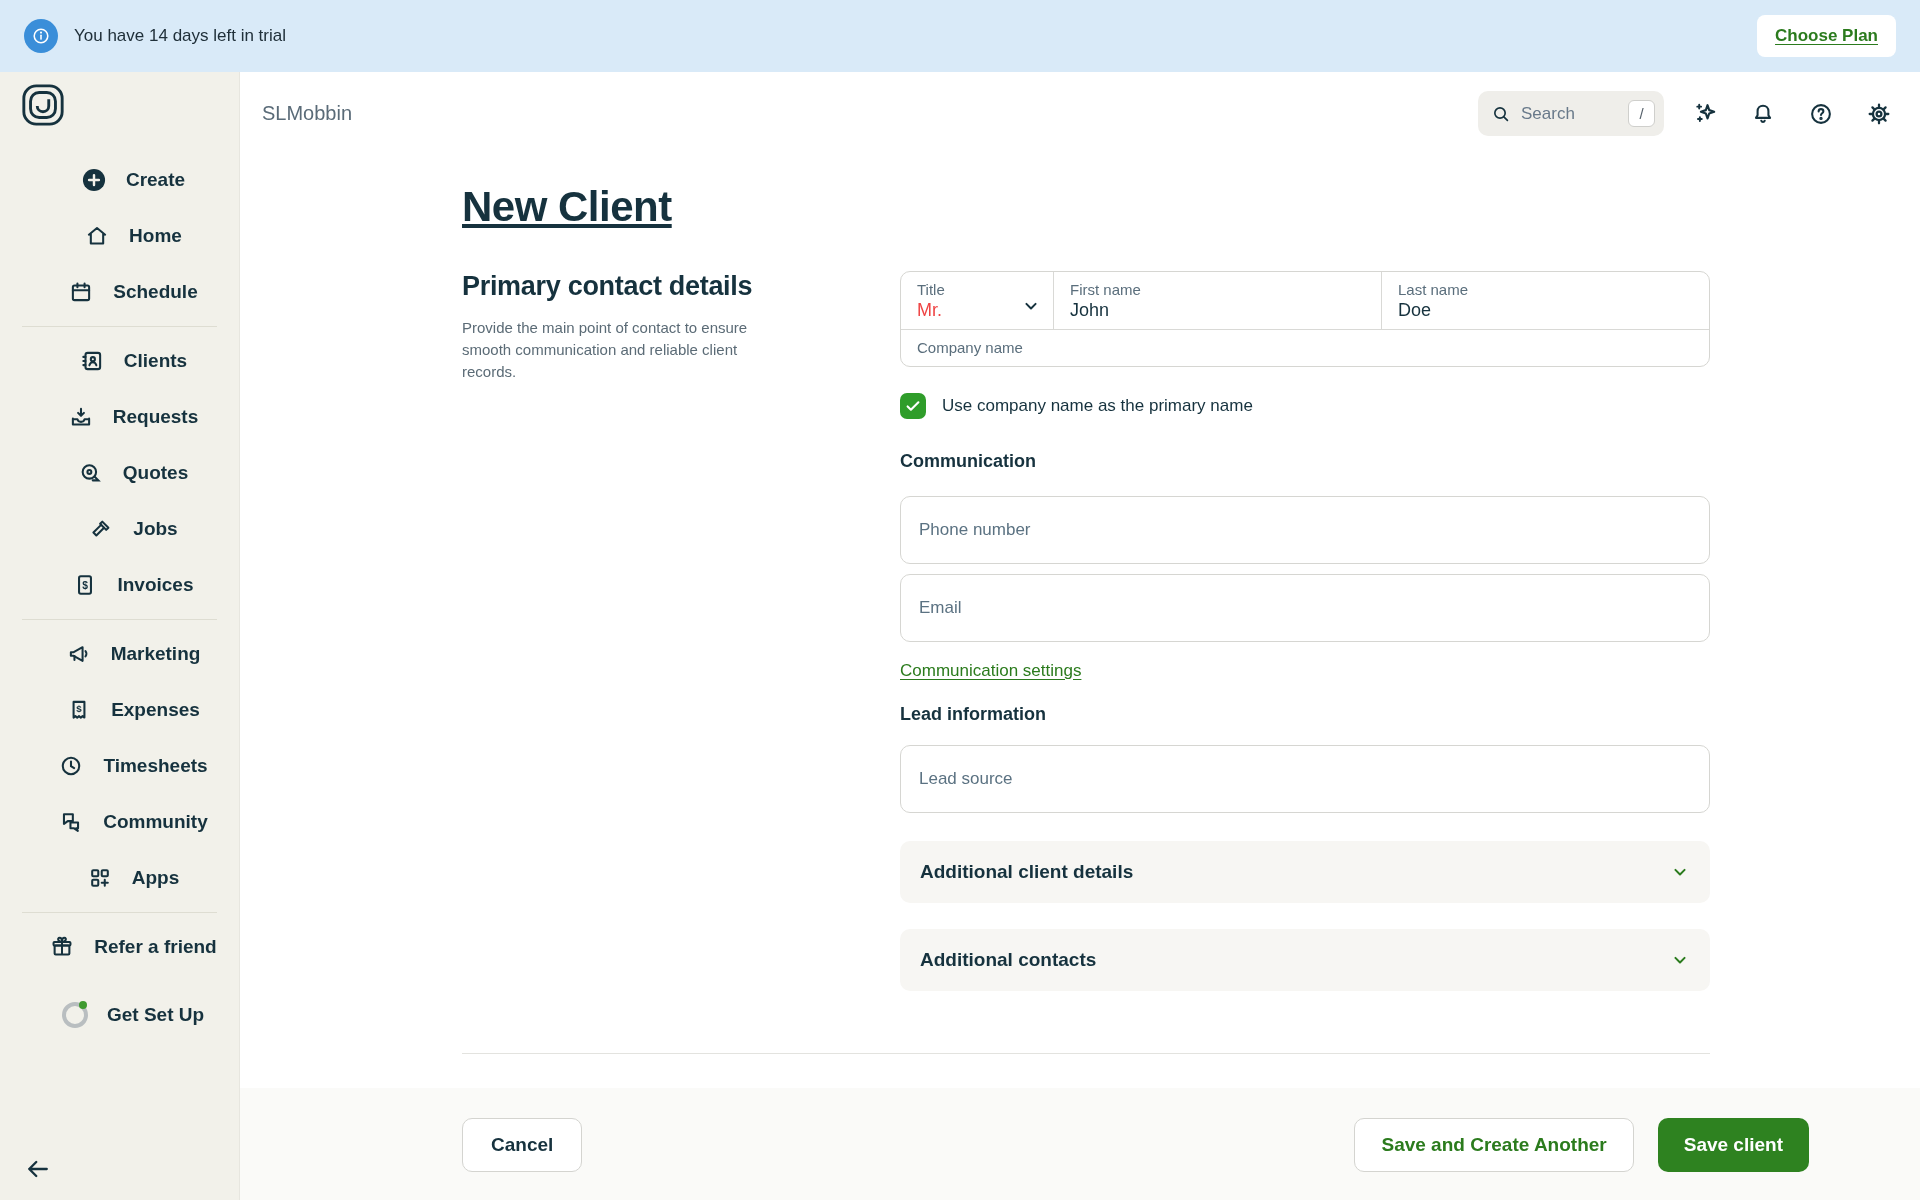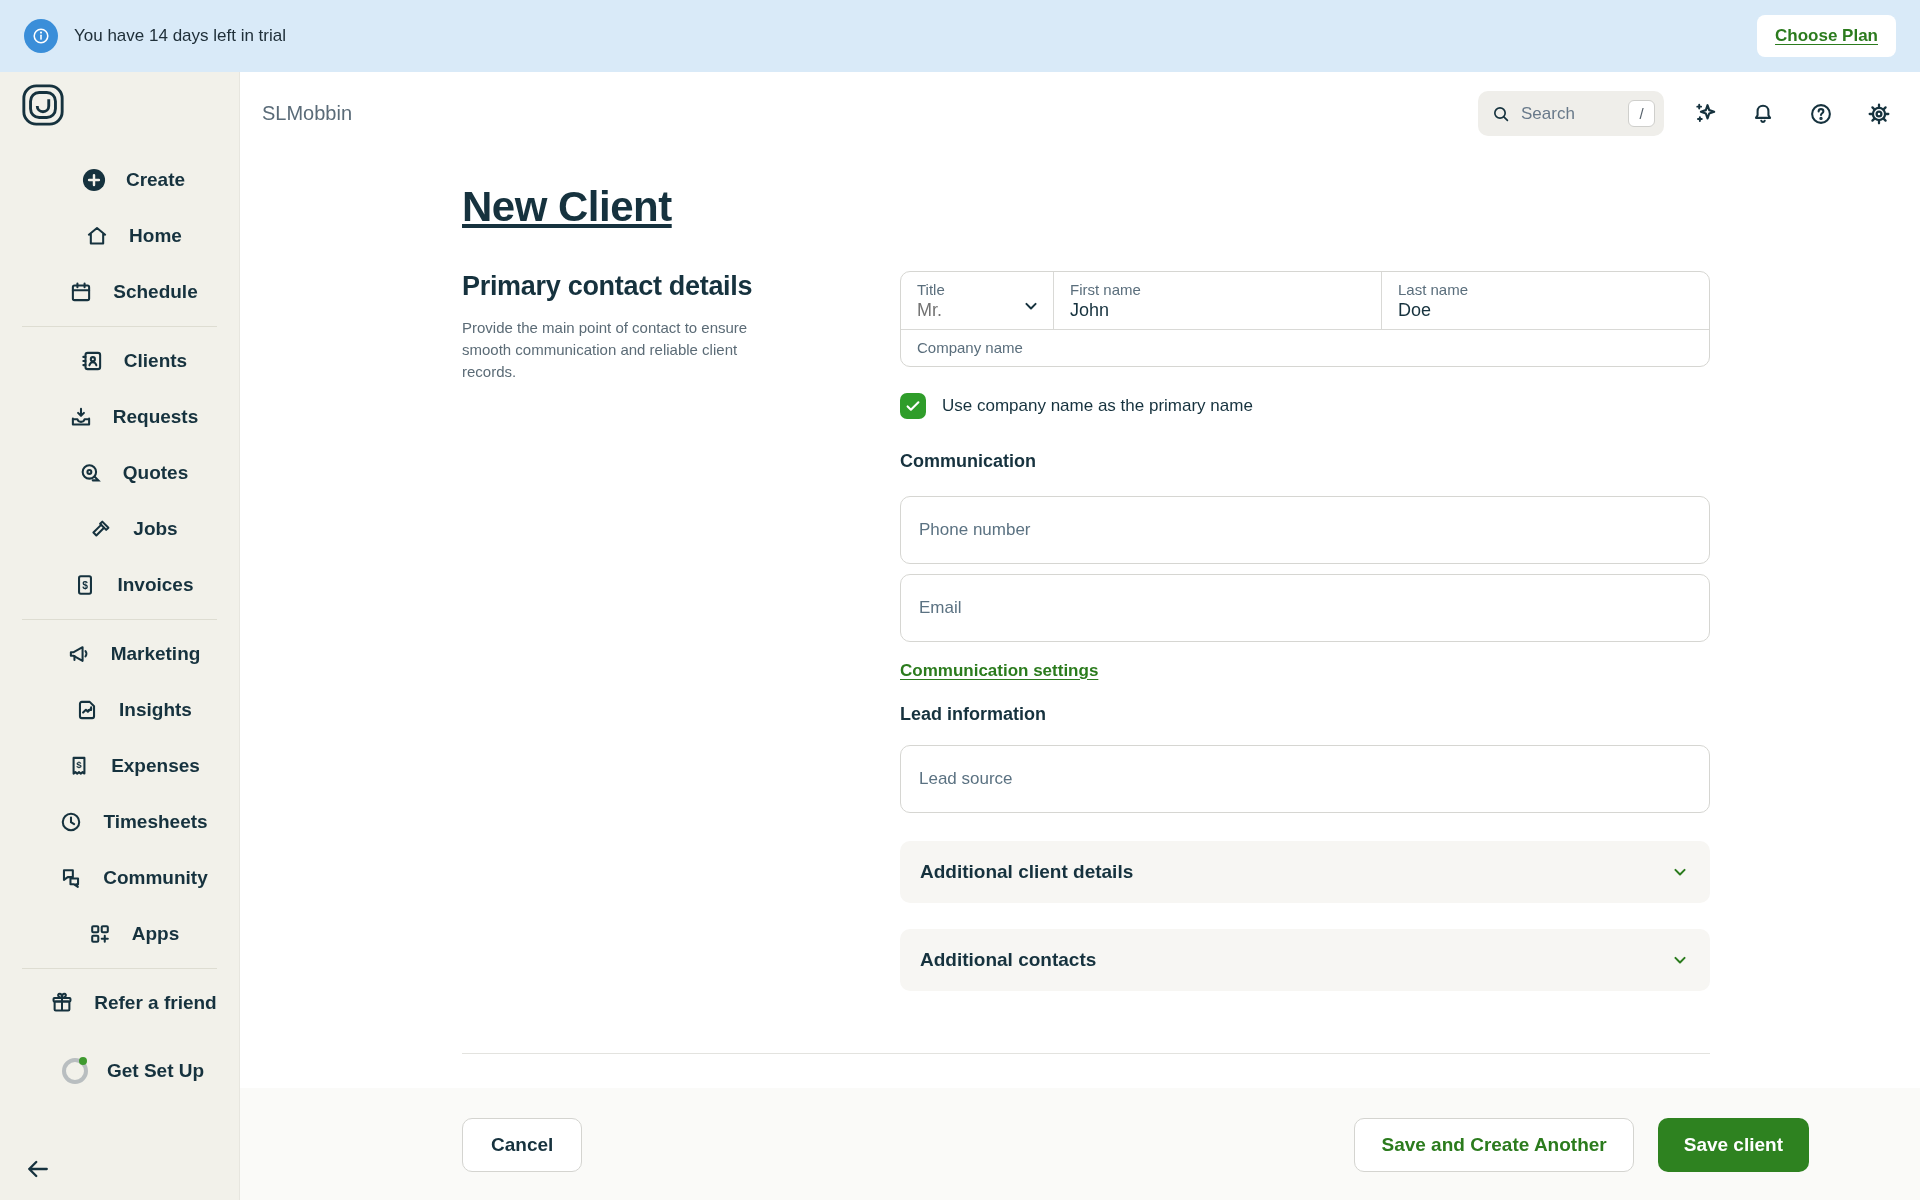--- a/index.html
+++ b/index.html
@@ -46,39 +46,39 @@
   .section-desc { margin-top:16px; font-size:15px; line-height:1.45; color:#5b6b76; }
   .right-col { flex:1; margin-left:125px; min-width:0; }
 
   
   .field-group { border:1px solid #d6d6d2; border-radius:10px; background:#fff; }
   .fg-row1 { display:grid; grid-template-columns:152px 1fr 1fr; }
   .fg-cell { padding:9px 16px 8px; position:relative; }
   .fg-cell + .fg-cell { border-left:1px solid #d9d9d6; }
   .fg-row2 { border-top:1px solid #d9d9d6; padding:9px 16px 10px; }
   .f-label { display:block; font-size:15px; color:#5a6e7c; }
-  .f-value { display:block; margin-top:2px; font-size:18px; color:#737373; }
+  .f-value { display:block; margin-top:2px; font-size:18px; color:#ef4444; }
   .fg-cell input, .fg-row2 input { border:none; outline:none; background:transparent; font-family:inherit; font-size:18px; color:#16323e; width:100%; margin-top:2px; padding:0; }
   .title-chevron { position:absolute; right:12px; top:24px; color:#16323e; }
 
   .checkbox-row { margin-top:26px; display:flex; align-items:center; gap:16px; cursor:pointer; }
   .checkbox { width:26px; height:26px; border-radius:7px; background:#2f9d2a; display:flex; align-items:center; justify-content:center; flex:0 0 auto; }
   .checkbox-label { font-size:17px; color:#16323e; }
 
   .sub-heading { font-size:18px; font-weight:800; color:#16323e; }
   .mt-comm { margin-top:32px; }
   .mt-lead { margin-top:23px; }
 
   .text-input { display:block; width:100%; height:68px; border:1px solid #d6d6d2; border-radius:10px; padding:0 18px; font-family:inherit; font-size:17px; color:#16323e; outline:none; background:#fff; }
   .text-input::placeholder { color:#5b7282; opacity:1; }
   .phone-input { margin-top:24px; }
   .email-input { margin-top:10px; }
   .lead-input { margin-top:20px; }
 
-  .comm-link { display:inline-block; margin-top:19px; font-size:17px; font-weight:700; color:#2b7b1d; text-decoration:underline; text-underline-offset:3px; cursor:pointer; }
+  .comm-link { display:inline-block; margin-top:19px; font-size:17px; font-weight:400; color:#2b7b1d; text-decoration:underline; text-underline-offset:3px; cursor:pointer; }
 
   .accordion { margin-top:28px; height:62px; background:#f7f6f3; border-radius:10px; display:flex; align-items:center; justify-content:space-between; padding:0 20px; cursor:pointer; }
   .accordion + .accordion { margin-top:26px;gap:7px; }
   .accordion .acc-label { font-size:19px; font-weight:800; color:#16323e; }
   .acc-chevron { color:#2b7b1d; }
 
   .form-divider { margin-top:62px; height:1px; background:#e3e3df; }
 
   
   .footer-bar { height:112px; background:#fafaf8; display:flex; align-items:flex-start; padding:30px 111px 0 222px; flex:0 0 auto; }
@@ -199,30 +199,20 @@
 
       <div class="nav-item">
         <span class="nav-ic">
           <svg width="26" height="26" viewBox="0 0 24 24" fill="none" stroke="currentColor" stroke-width="1.9" stroke-linecap="round" stroke-linejoin="round">
               <path d="M4.5 10.3v3.4h2.6l8.2 4.6V5.7L7.1 10.3H4.5z"></path>
               <path d="M7.8 13.9v3.6"></path>
               <path d="M18 9.3c1.1 1.3 1.1 3.6 0 4.9"></path>
             </svg>
         </span>
         <span class="nav-label">Marketing</span>
-      </div>
-      <div class="nav-item">
-        <span class="nav-ic">
-          <svg width="26" height="26" viewBox="0 0 24 24" fill="none" stroke="currentColor" stroke-width="1.9" stroke-linecap="round" stroke-linejoin="round">
-              <path d="M5.5 6.2c0-.9.7-1.7 1.7-1.7h7.3l4 4v9.3c0 .9-.8 1.7-1.7 1.7H7.2c-1 0-1.7-.8-1.7-1.7V6.2z"></path>
-              <path d="M8.4 14.4l2.6-2.6 1.8 1.8 3-3"></path>
-              <path d="M15.8 10.4v2.4h-2.4" transform="translate(0 -0.8)"></path>
-            </svg>
-        </span>
-        <span class="nav-label">Insights</span>
       </div>
       <div class="nav-item">
         <span class="nav-ic">
           <svg width="26" height="26" viewBox="0 0 24 24" fill="none" stroke="currentColor" stroke-width="1.9" stroke-linejoin="round">
               <path d="M7 4.5h10V19l-1.7-1.3-1.65 1.3-1.65-1.3L10.35 19 8.7 17.7 7 19V4.5z"></path>
               <text x="12" y="14.2" text-anchor="middle" font-size="9" font-weight="bold" fill="currentColor" stroke="none" font-family="'Liberation Sans',sans-serif">$</text>
             </svg>
         </span>
         <span class="nav-label">Expenses</span>
       </div>

